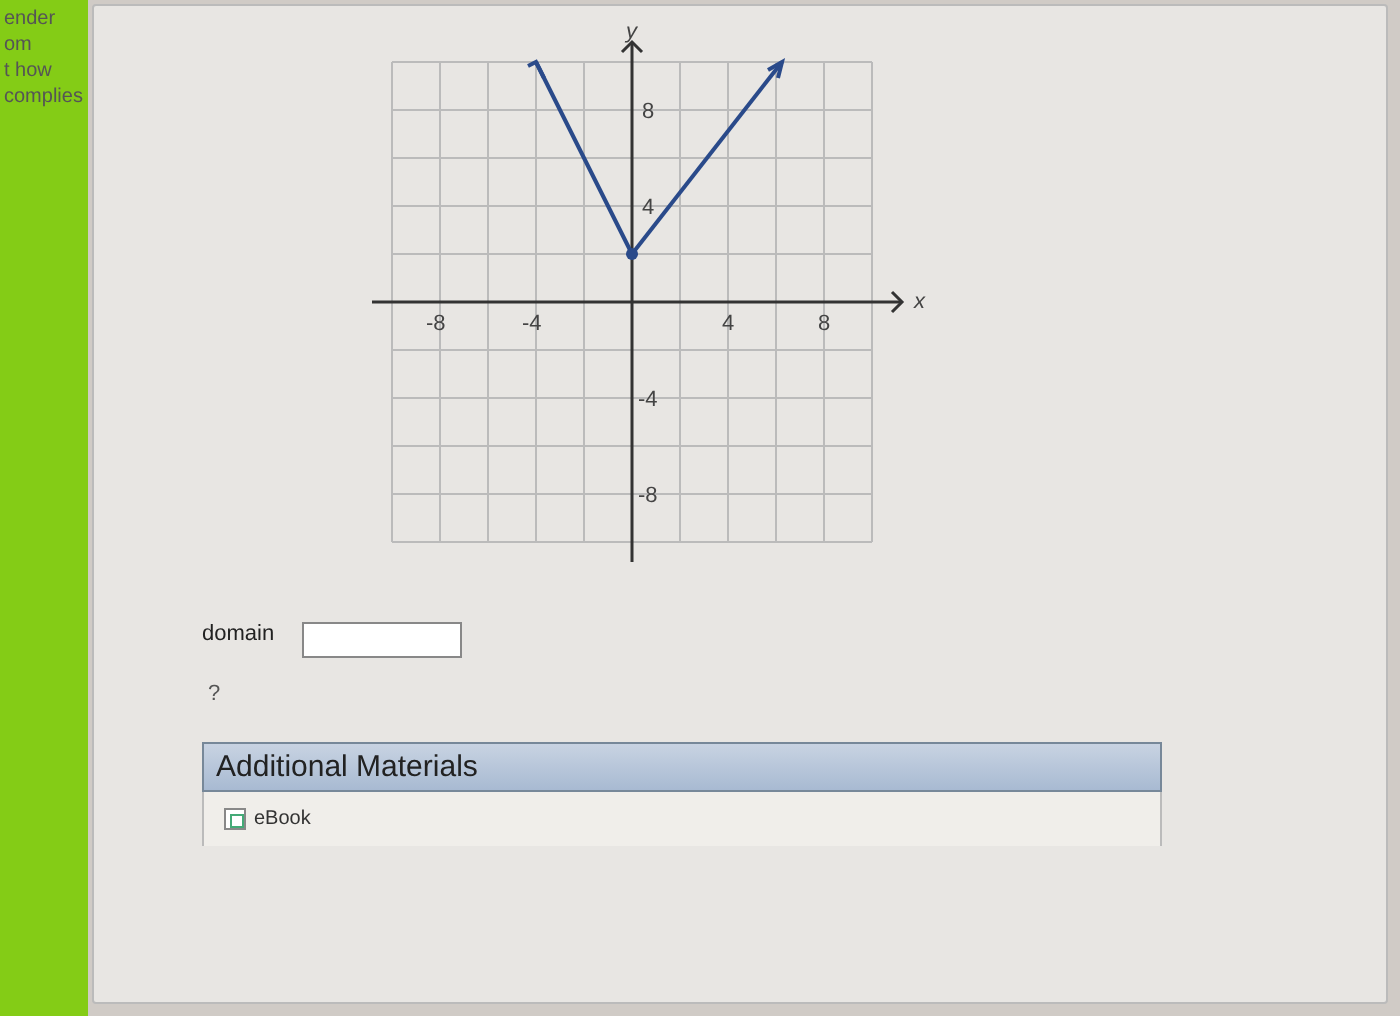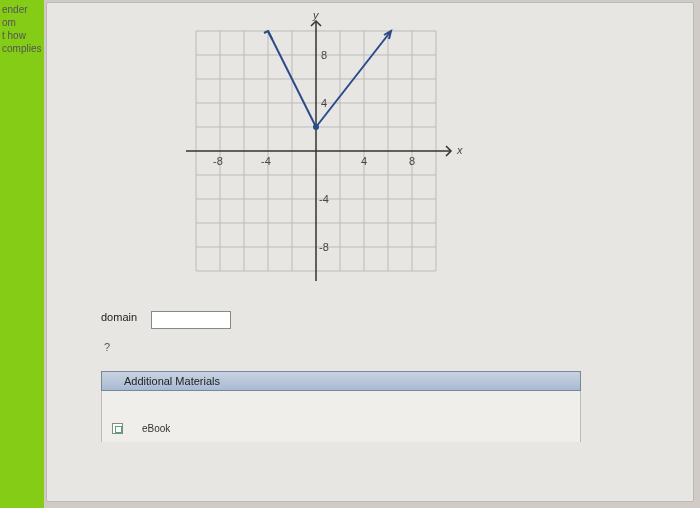--- a/index.html
+++ b/index.html
@@ -71,38 +71,37 @@
     cursor: pointer;
   }
   .addl {
     margin-top: 18px;
     margin-left: 40px;
     width: 480px;
   }
   .addl-header {
     background: linear-gradient(#c8d3e2, #a8bad2);
     border: 1px solid #789;
-    padding: 3px 22px;
-    font-size: 11px;
+    padding: 3px 6px;
+    font-size: 15px;
     color: #222;
   }
   .addl-body {
     background: #f0eeea;
     padding: 8px 10px;
     border-left: 1px solid #bbb;
     border-right: 1px solid #bbb;
   }
   .ebook {
     display: flex;
     align-items: center;
-    gap: 19px;
+    gap: 4px;
     font-size: 10px;
     color: #333;
     cursor: pointer;
-    margin-top: 24px;
   }
   .ebook .ic {
     width: 11px; height: 11px;
     border: 1px solid #888;
     background: #fff;
     display: inline-block;
     position: relative;
   }
   .ebook .ic::after {
     content:""; position:absolute; left:2px; top:2px; width:5px; height:5px;

